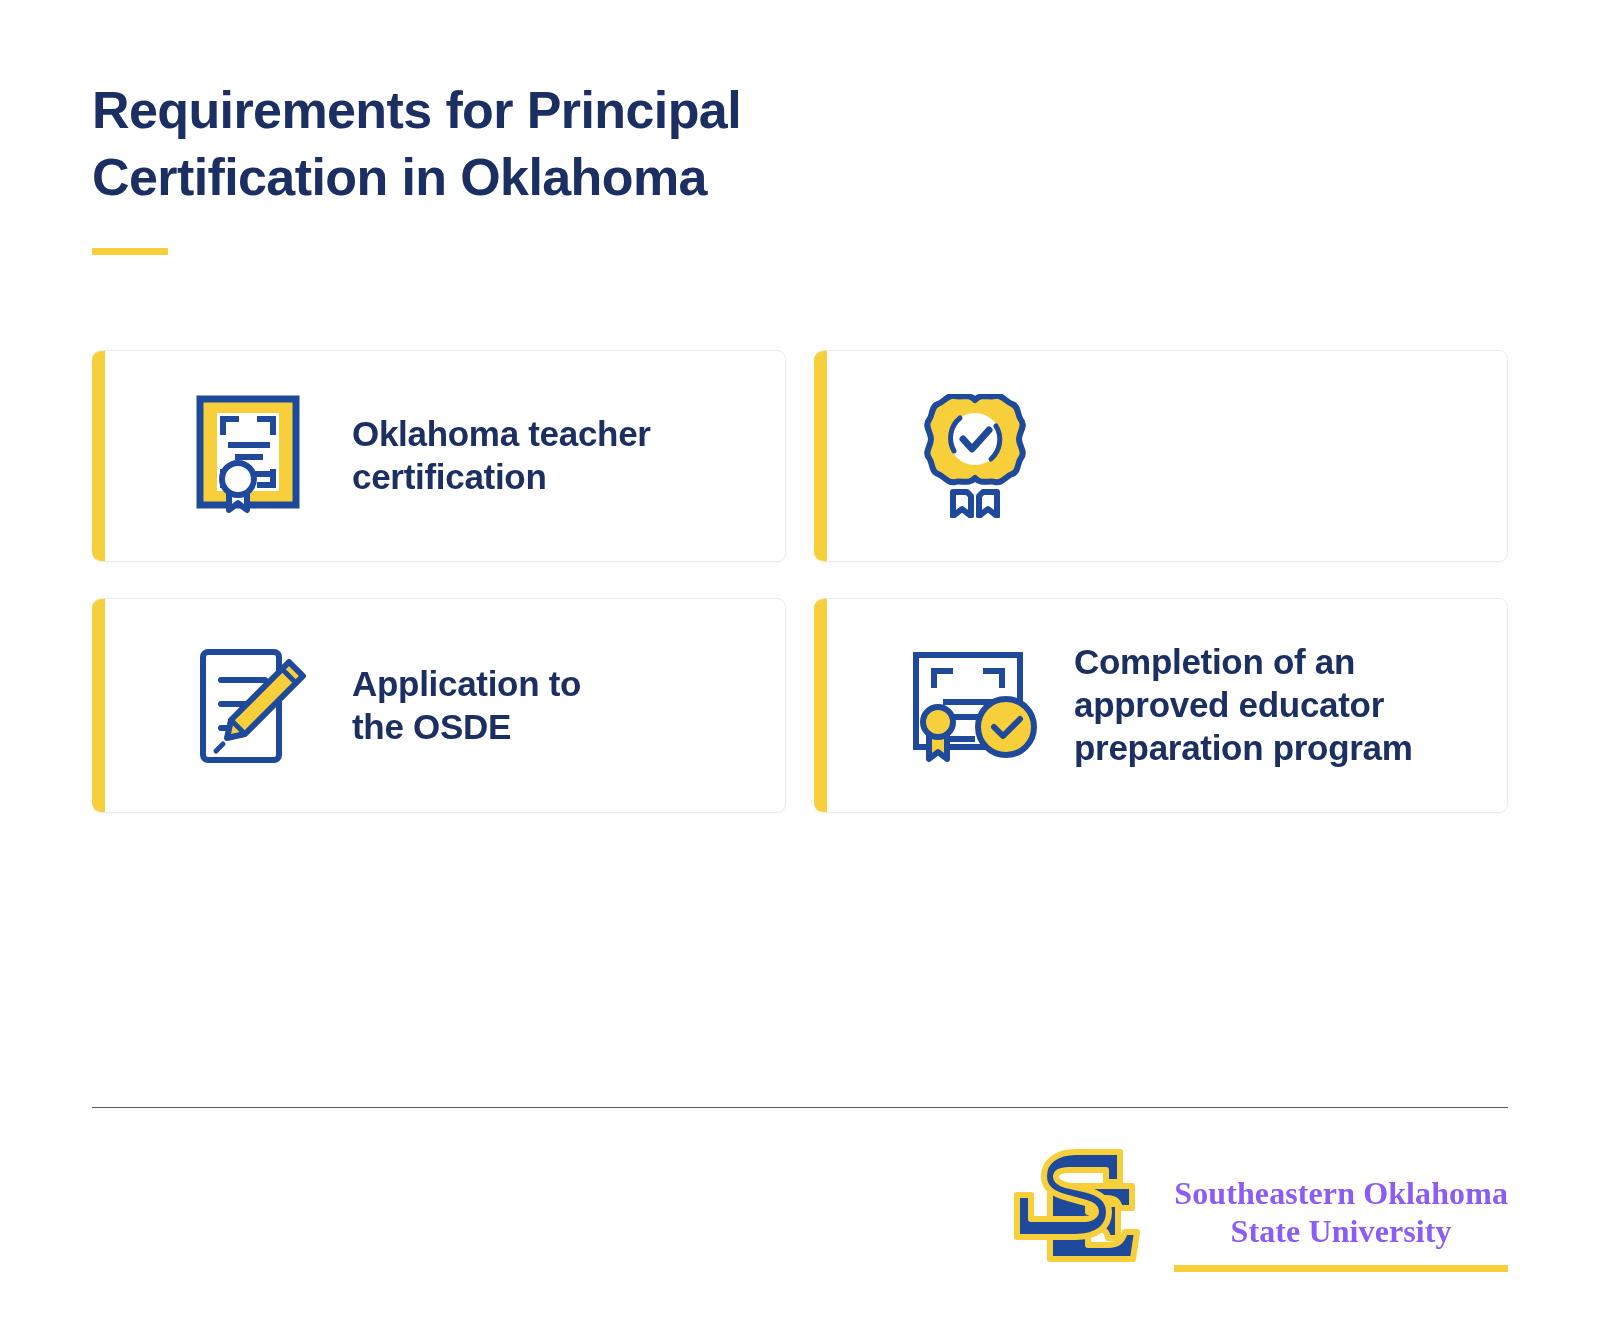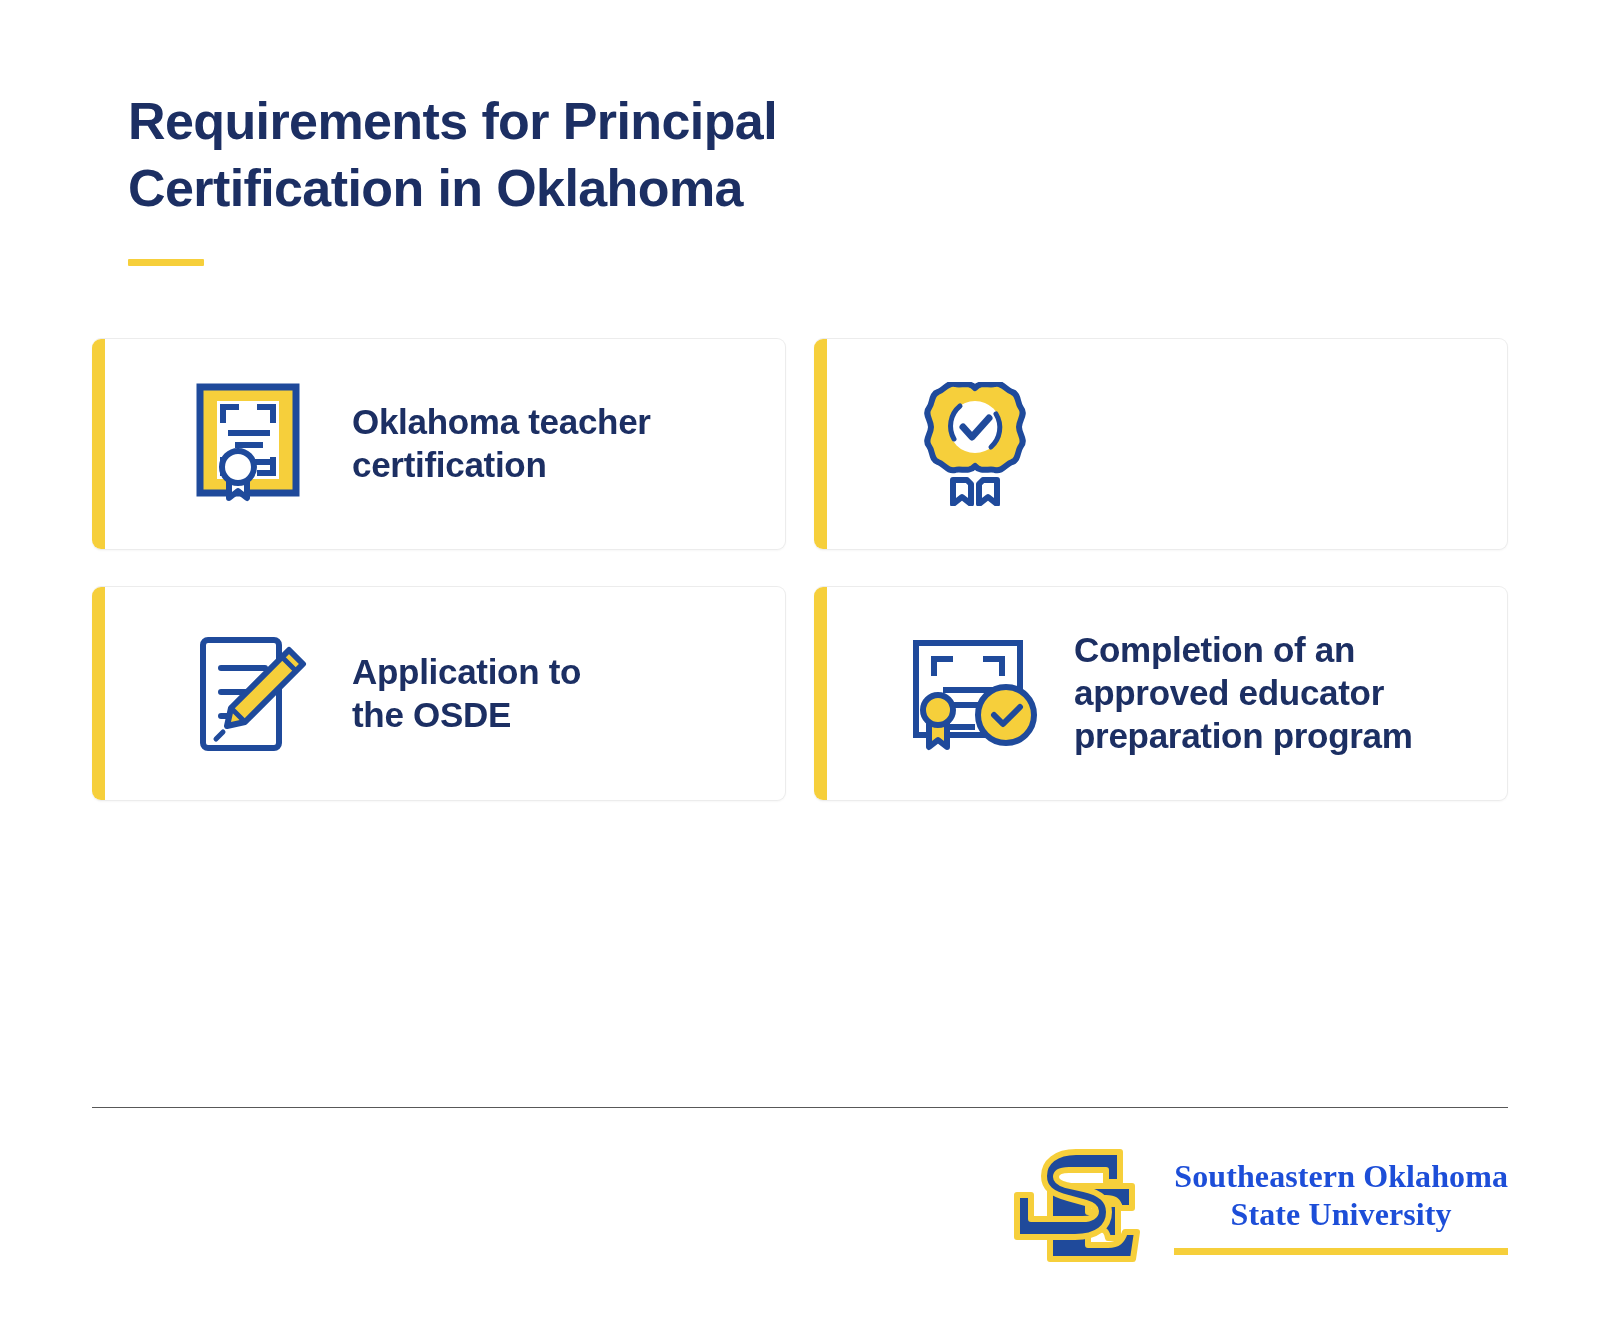--- a/index.html
+++ b/index.html
@@ -20,23 +20,22 @@
     width: 1600px;
     height: 1338px;
     background: #ffffff;
     box-sizing: border-box;
   }
 
   
   .header {
     position: absolute;
     left: 92px;
-    top: 88px;
+    top: 77px;
     width: 900px;
-    margin-left: 36px;
   }
   .title {
     margin: 0;
     font-family: "Liberation Sans", sans-serif;
     font-size: 52px;
     line-height: 1.28;
     font-weight: 700;
     letter-spacing: -0.6px;
     color: #1c2f63;
     white-space: pre-line;
@@ -48,21 +47,21 @@
     width: 76px;
     height: 7px;
     background: #f6cf3b;
     border-radius: 1px;
   }
 
   
   .grid {
     position: absolute;
     left: 92px;
-    top: 338px;
+    top: 350px;
     width: 1416px;
     display: grid;
     grid-template-columns: 694px 694px;
     column-gap: 28px;
     row-gap: 36px;
   }
 
   .card {
     position: relative;
     box-sizing: border-box;
@@ -136,23 +135,24 @@
   .logo-words {
     margin-left: 22px;
     padding-top: 16px;
     text-align: center;
   }
   .logo-name {
     font-family: "Liberation Serif", serif;
     font-size: 32px;
     line-height: 1.18;
     font-weight: 700;
-    color: #1d4ed8;
+    color: #8b5cf6;
     white-space: pre-line;
     letter-spacing: 0.1px;
+    margin-top: 17px;
   }
   .logo-underline {
     margin-top: 14px;
     width: 100%;
     height: 7px;
     background: #f6cf3b;
   }
 </style>
 </head>
 <body>

